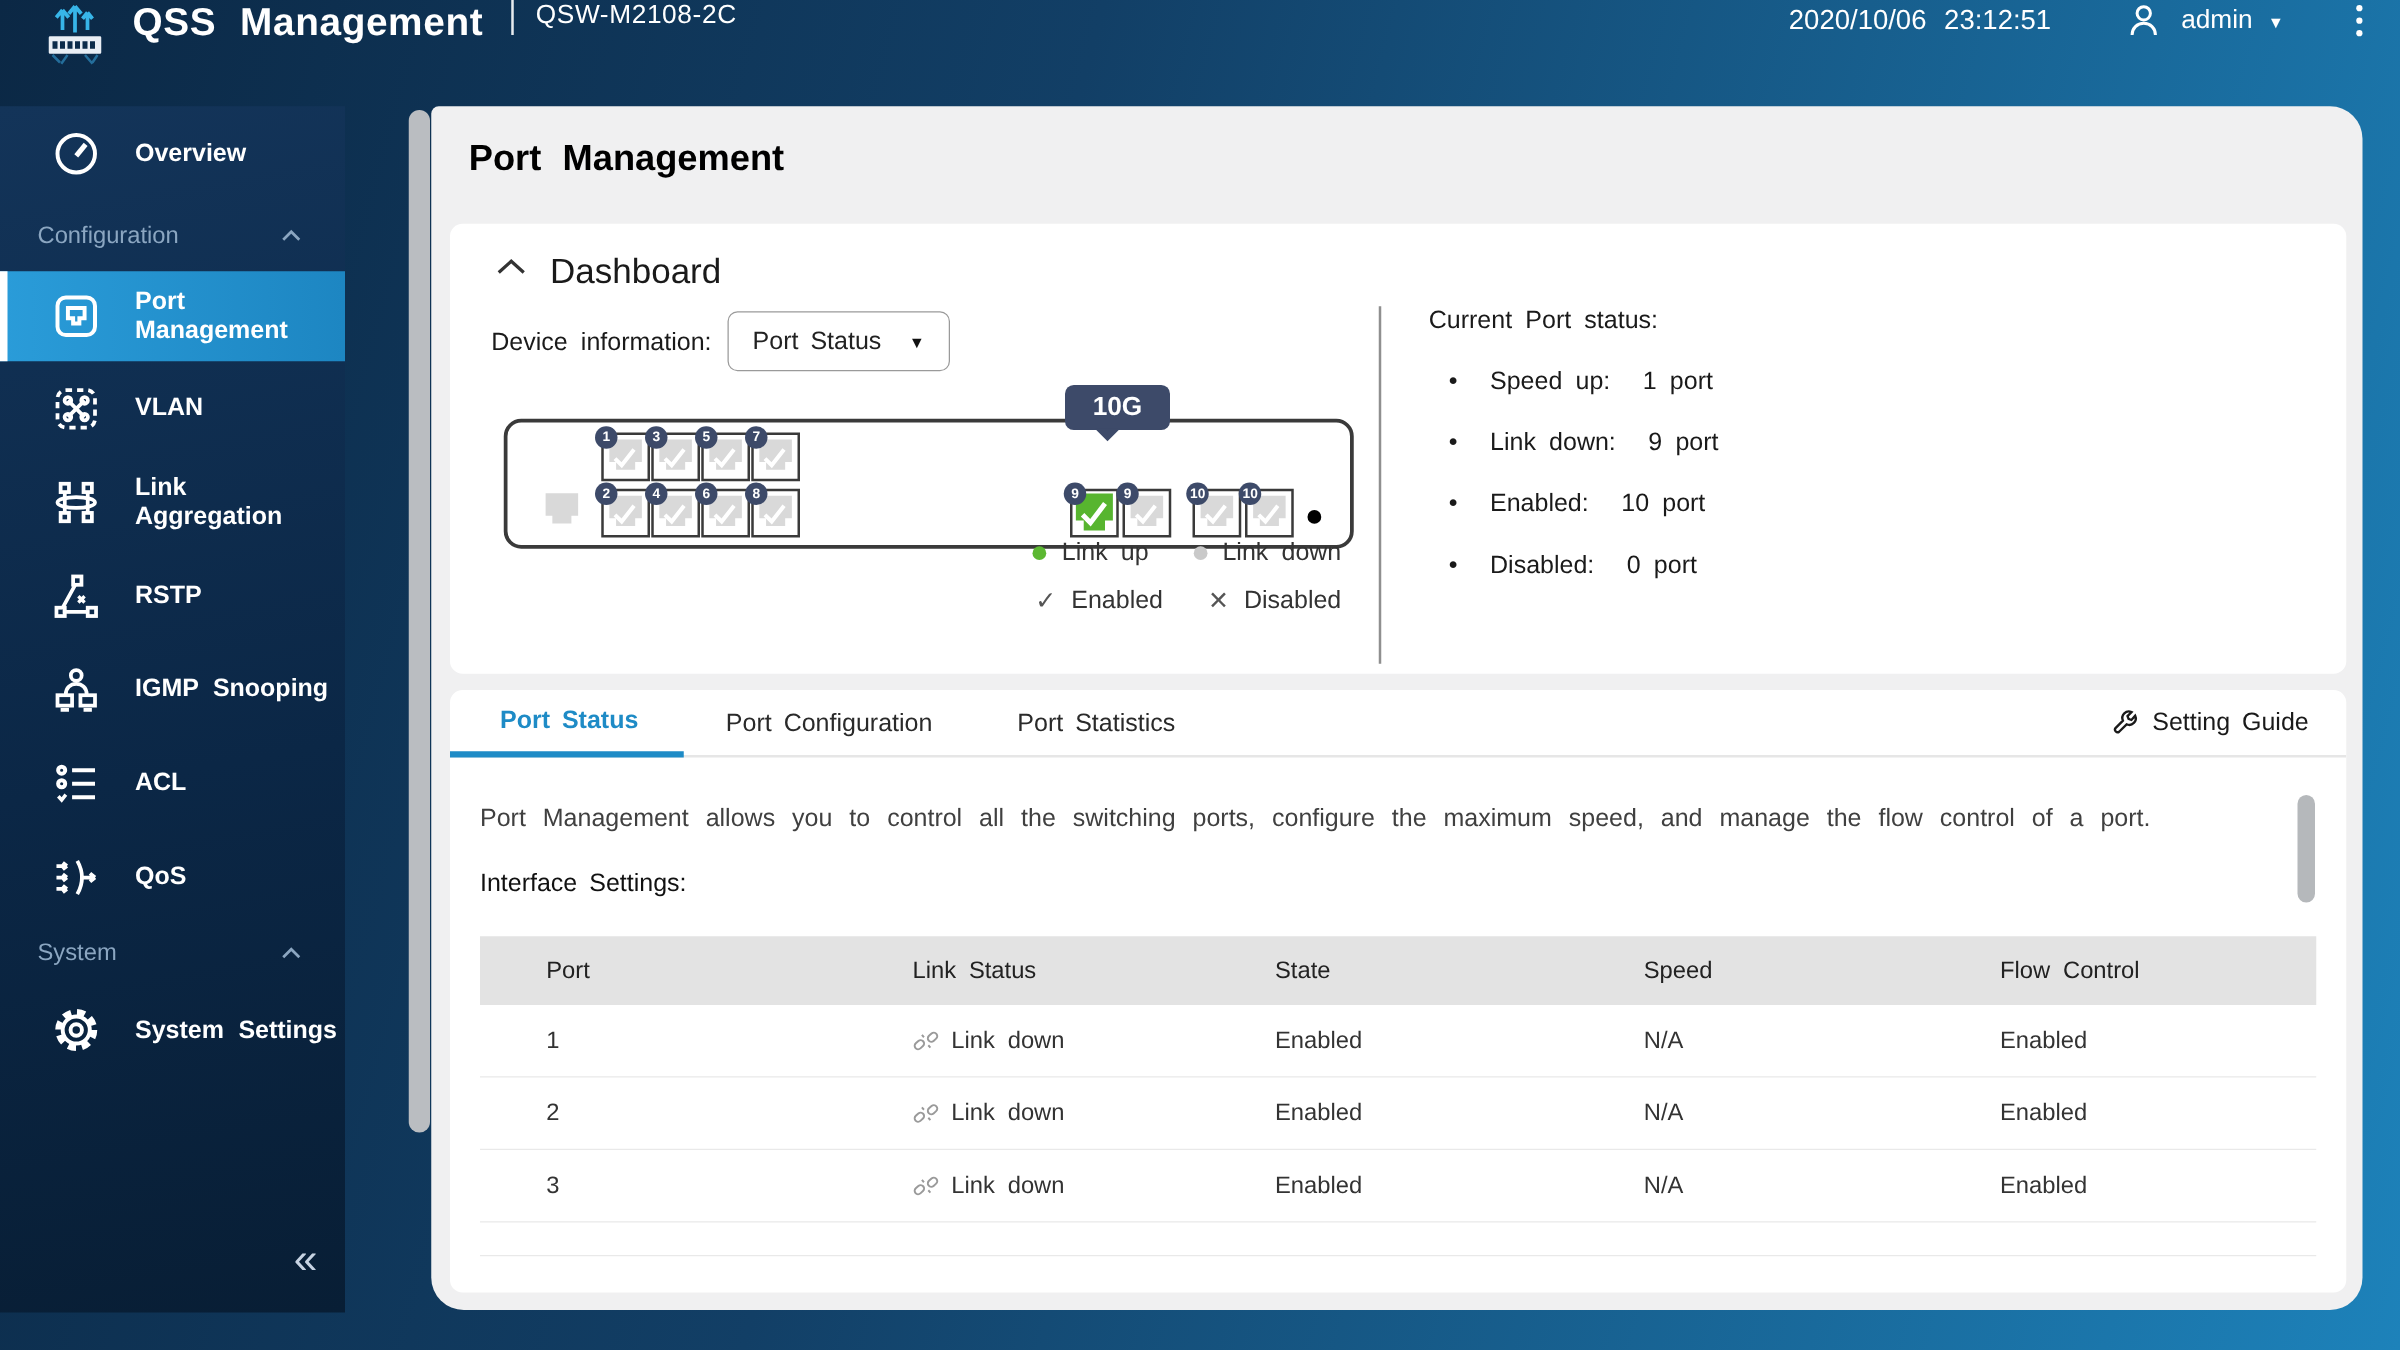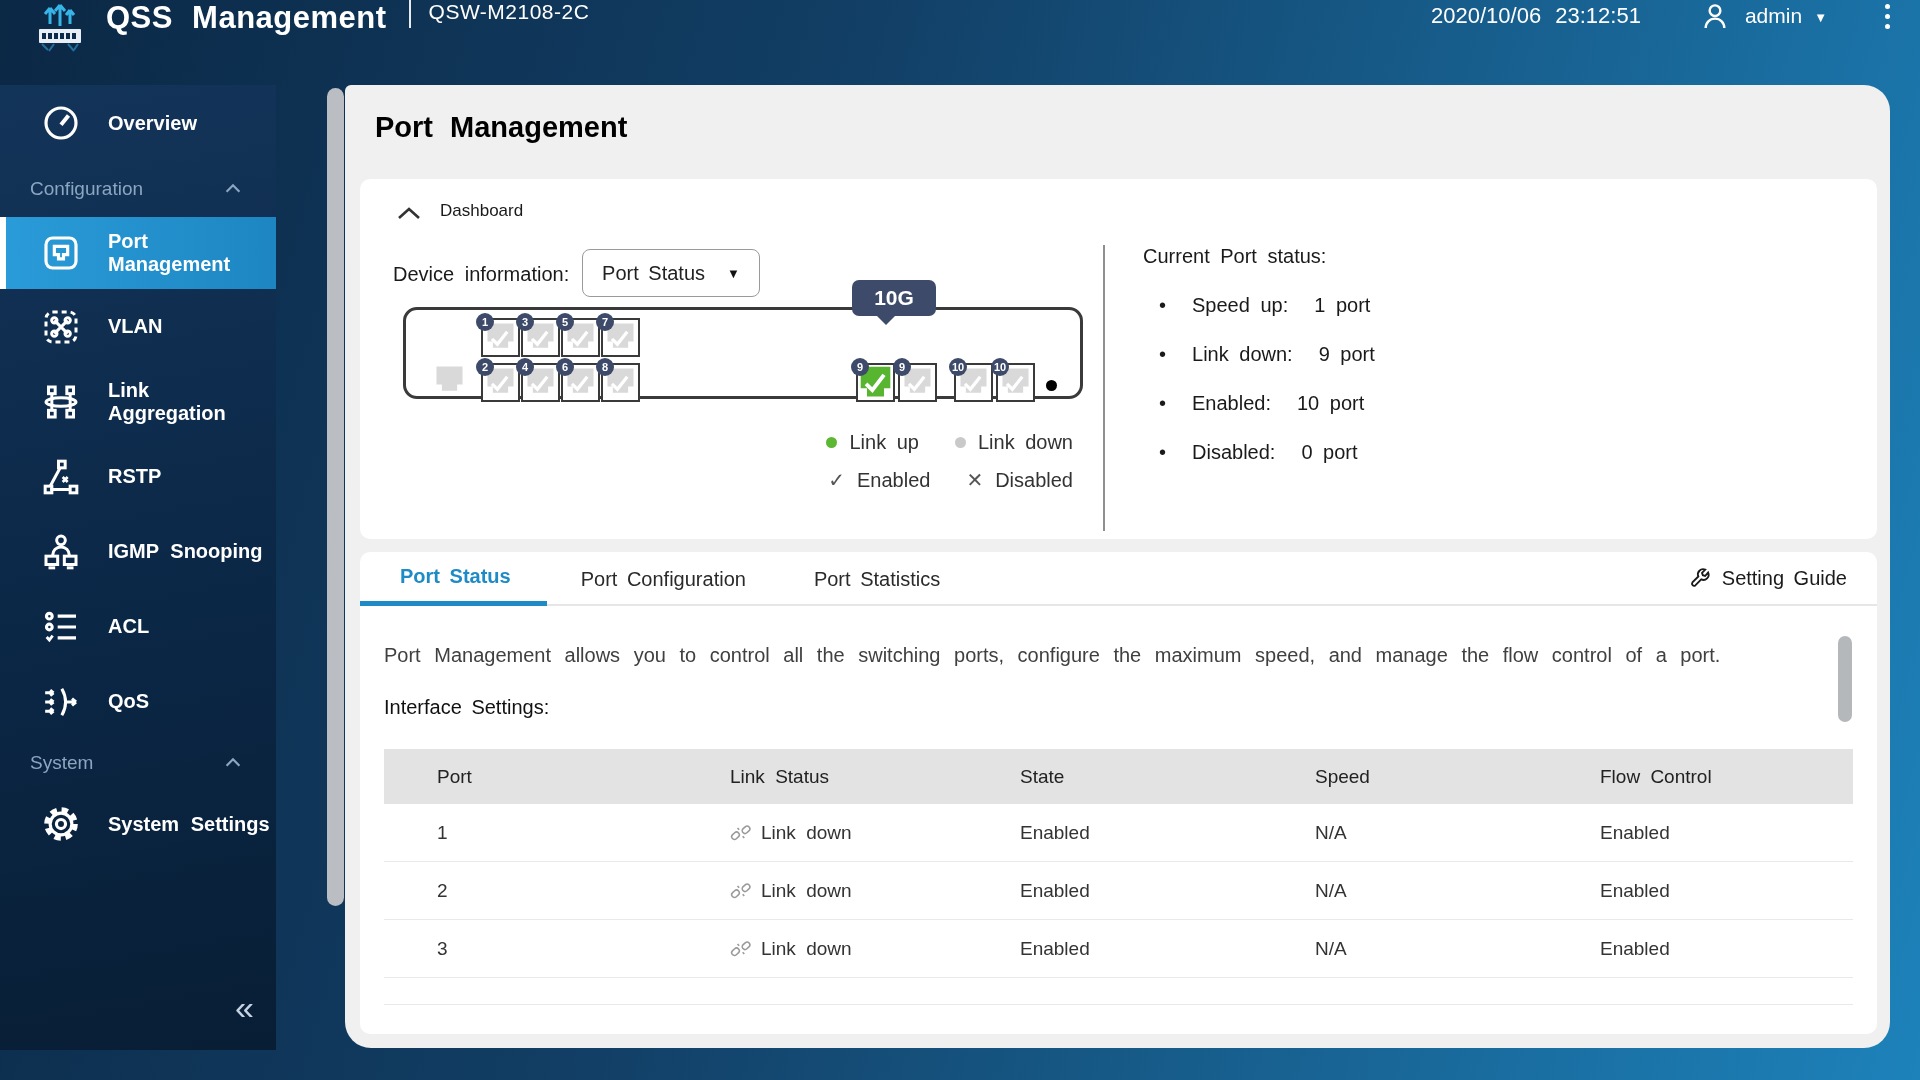--- a/index.html
+++ b/index.html
@@ -45,29 +45,29 @@
   
   .panel { position:absolute; left:345px; top:85px; right:30px; bottom:32px;
     background:#f0f0f1; border-radius:6px 26px 26px 26px; overflow:hidden; }
   .page-title { margin:26px 0 0 30px; font-size:29px; font-weight:bold; color:#000; word-spacing:9px; }
   .card { background:#fff; border-radius:10px; margin-left:15px; margin-right:13px; }
   .card1 { margin-top:35px; height:360px; position:relative; }
   .card2 { margin-top:13px; height:482px; position:relative; overflow:hidden; }
 
   
   .dash-chevron { position:absolute; left:35px; top:25px; cursor:pointer; }
-  .dash-title { position:absolute; left:80px; top:22px; font-size:17px; color:#1a1a1a; word-spacing:4px; }
+  .dash-title { position:absolute; left:80px; top:22px; font-size:28px; color:#1a1a1a; word-spacing:4px; }
   .dev-label { position:absolute; left:33px; top:84px; font-size:20px; color:#1a1a1a; word-spacing:5px; }
   .dropdown { position:absolute; left:222px; top:70px; width:178px; height:48px;
     border:1px solid #9a9a9a; border-radius:8px; background:#fff; display:flex;
     align-items:center; justify-content:center; gap:22px; font-size:20px; color:#222;
     word-spacing:4px; cursor:pointer; }
   .dropdown .dd-caret { font-size:13px; color:#111; }
 
-  .frame { position:absolute; left:43px; top:128px; width:680px; height:92px;
+  .frame { position:absolute; left:43px; top:156px; width:680px; height:104px;
     border:3px solid #3a3a3a; border-radius:14px; }
   .port { position:absolute; width:39px; height:39px; background:#fff;
     border:2px solid #3a3a3a; cursor:pointer; }
   .port svg { position:absolute; left:0; top:0; }
   .port.console { border:none; background:transparent; cursor:default; }
   .badge { position:absolute; top:-7px; left:-7px; min-width:18px; height:18px;
     border-radius:9px; background:#3d4a69; color:#fff; font-size:11px; font-weight:bold;
     display:flex; align-items:center; justify-content:center; padding:0 3px; z-index:3; }
   .tooltip10g { position:absolute; left:446px; top:-30px; width:84px; height:36px;
     background:#3d4a69; border-radius:7px; color:#fff; font-size:21px; font-weight:bold;

